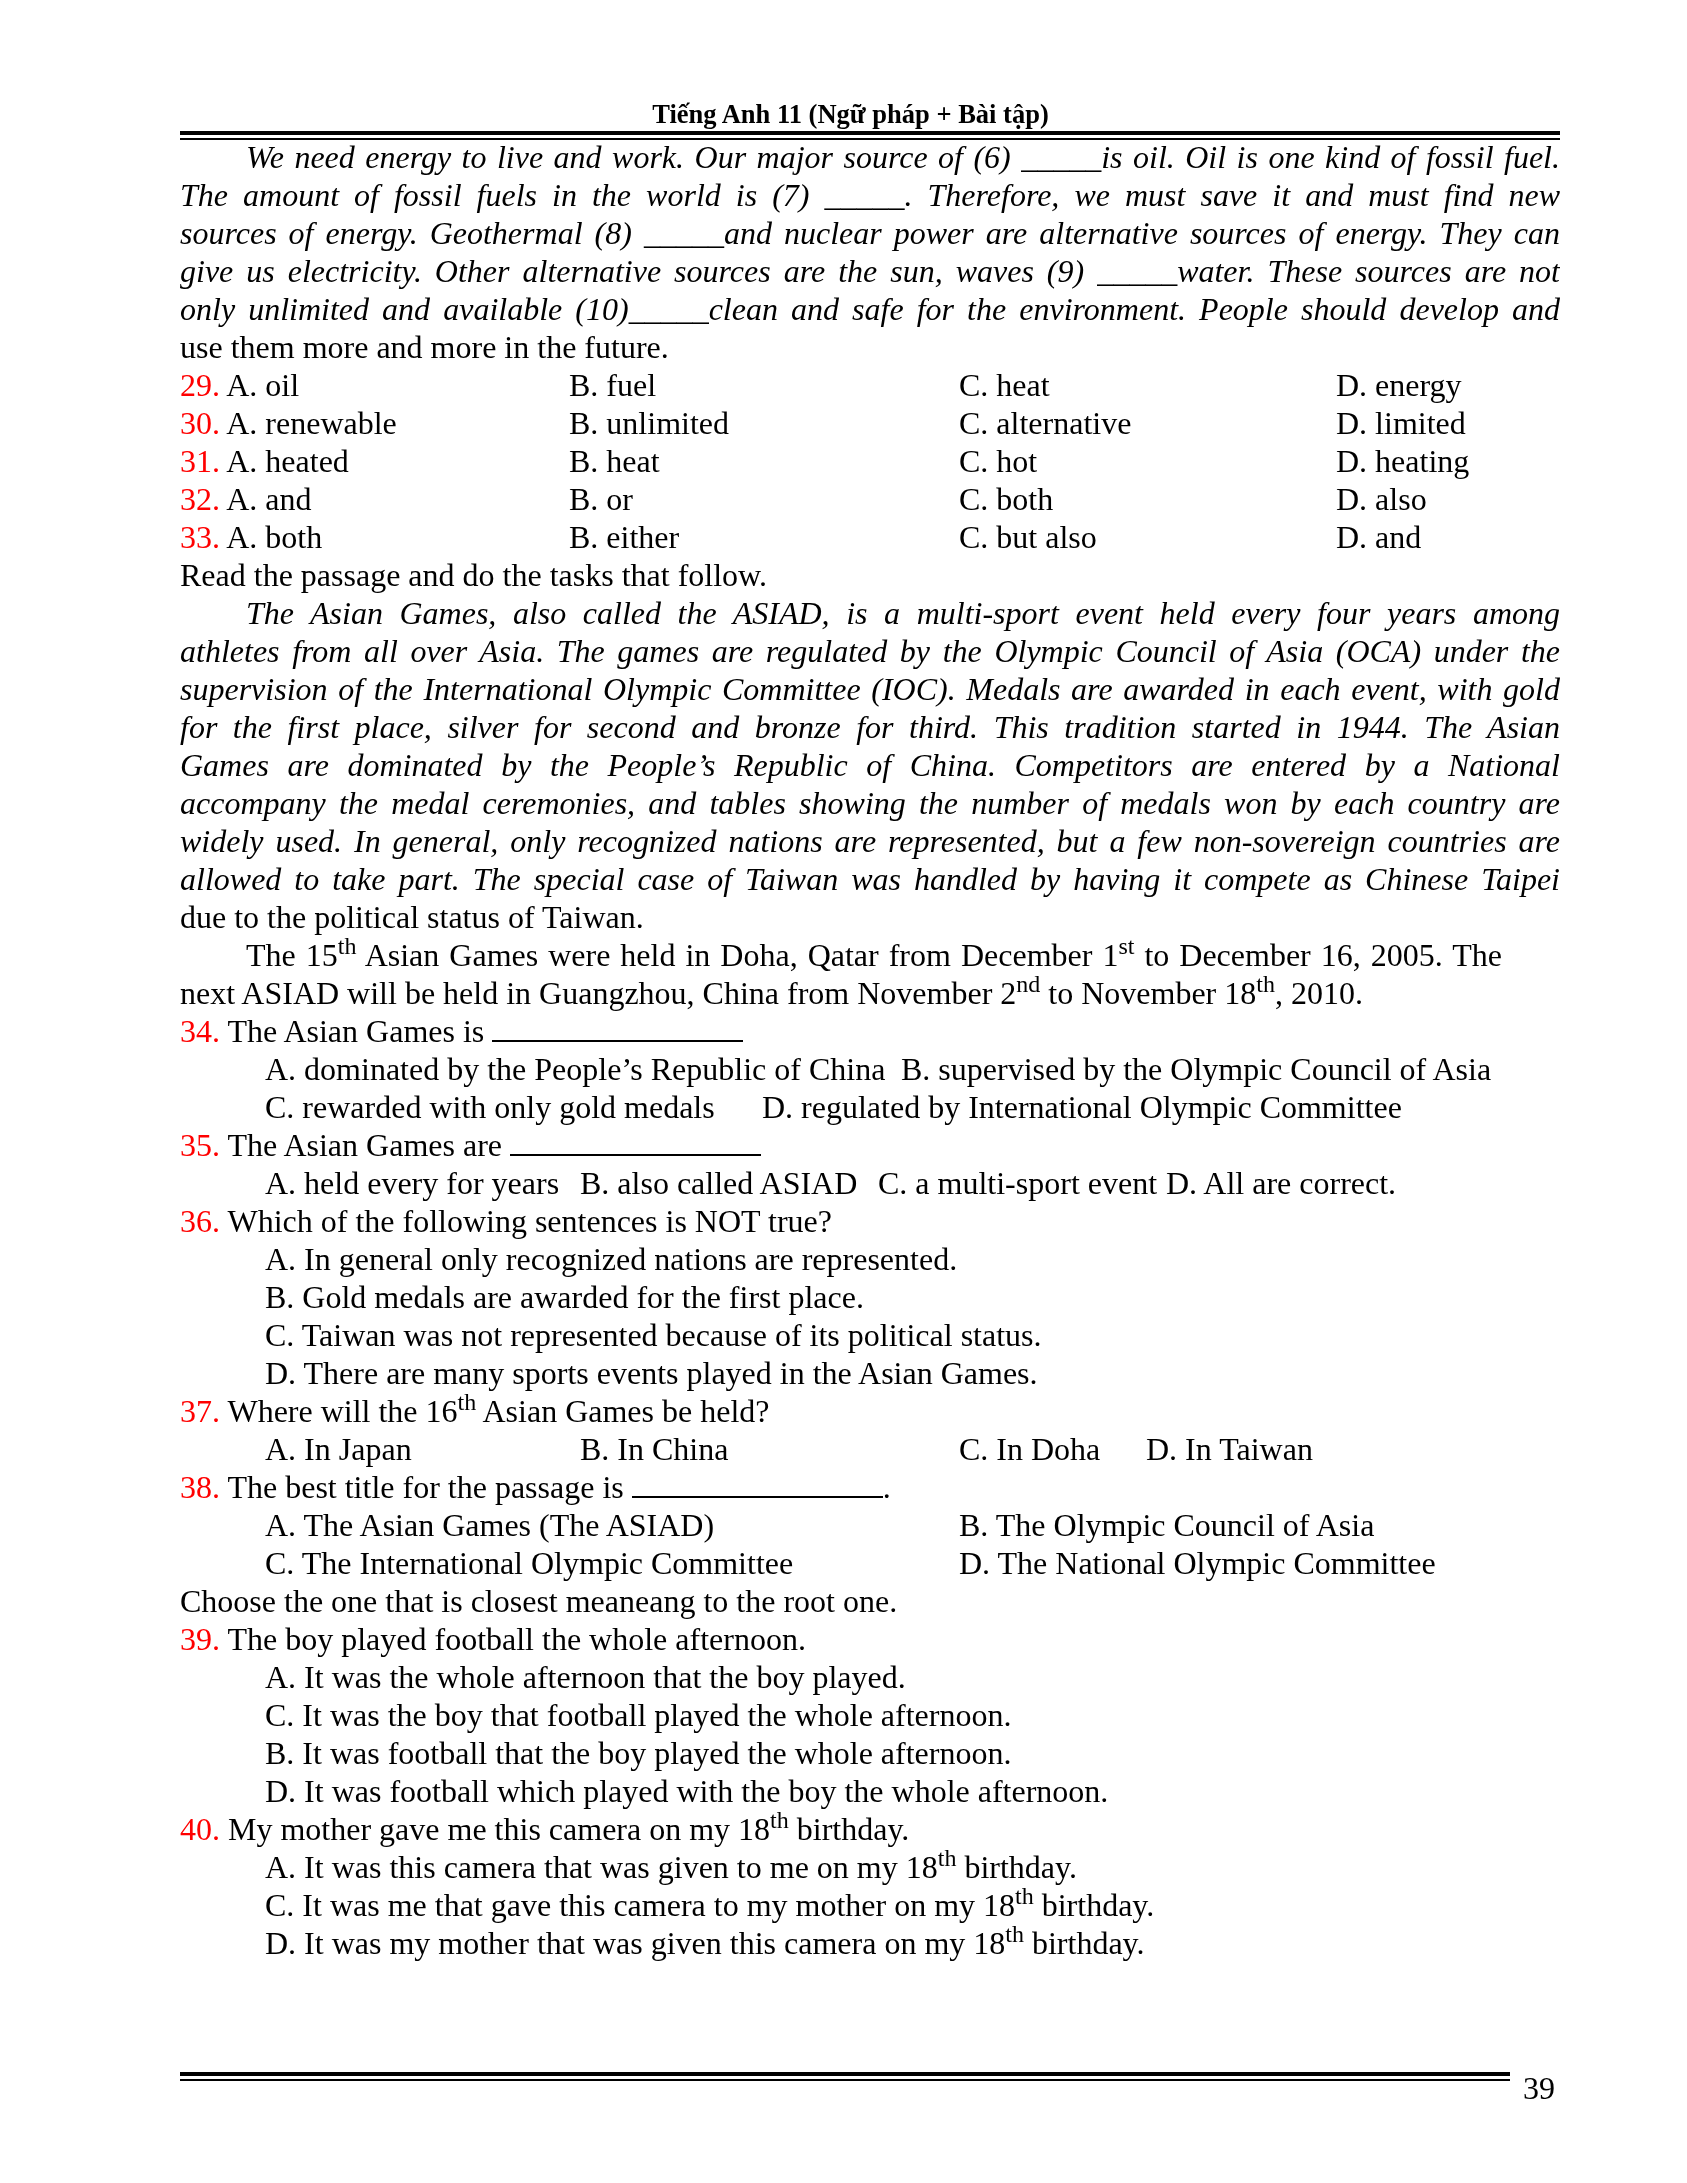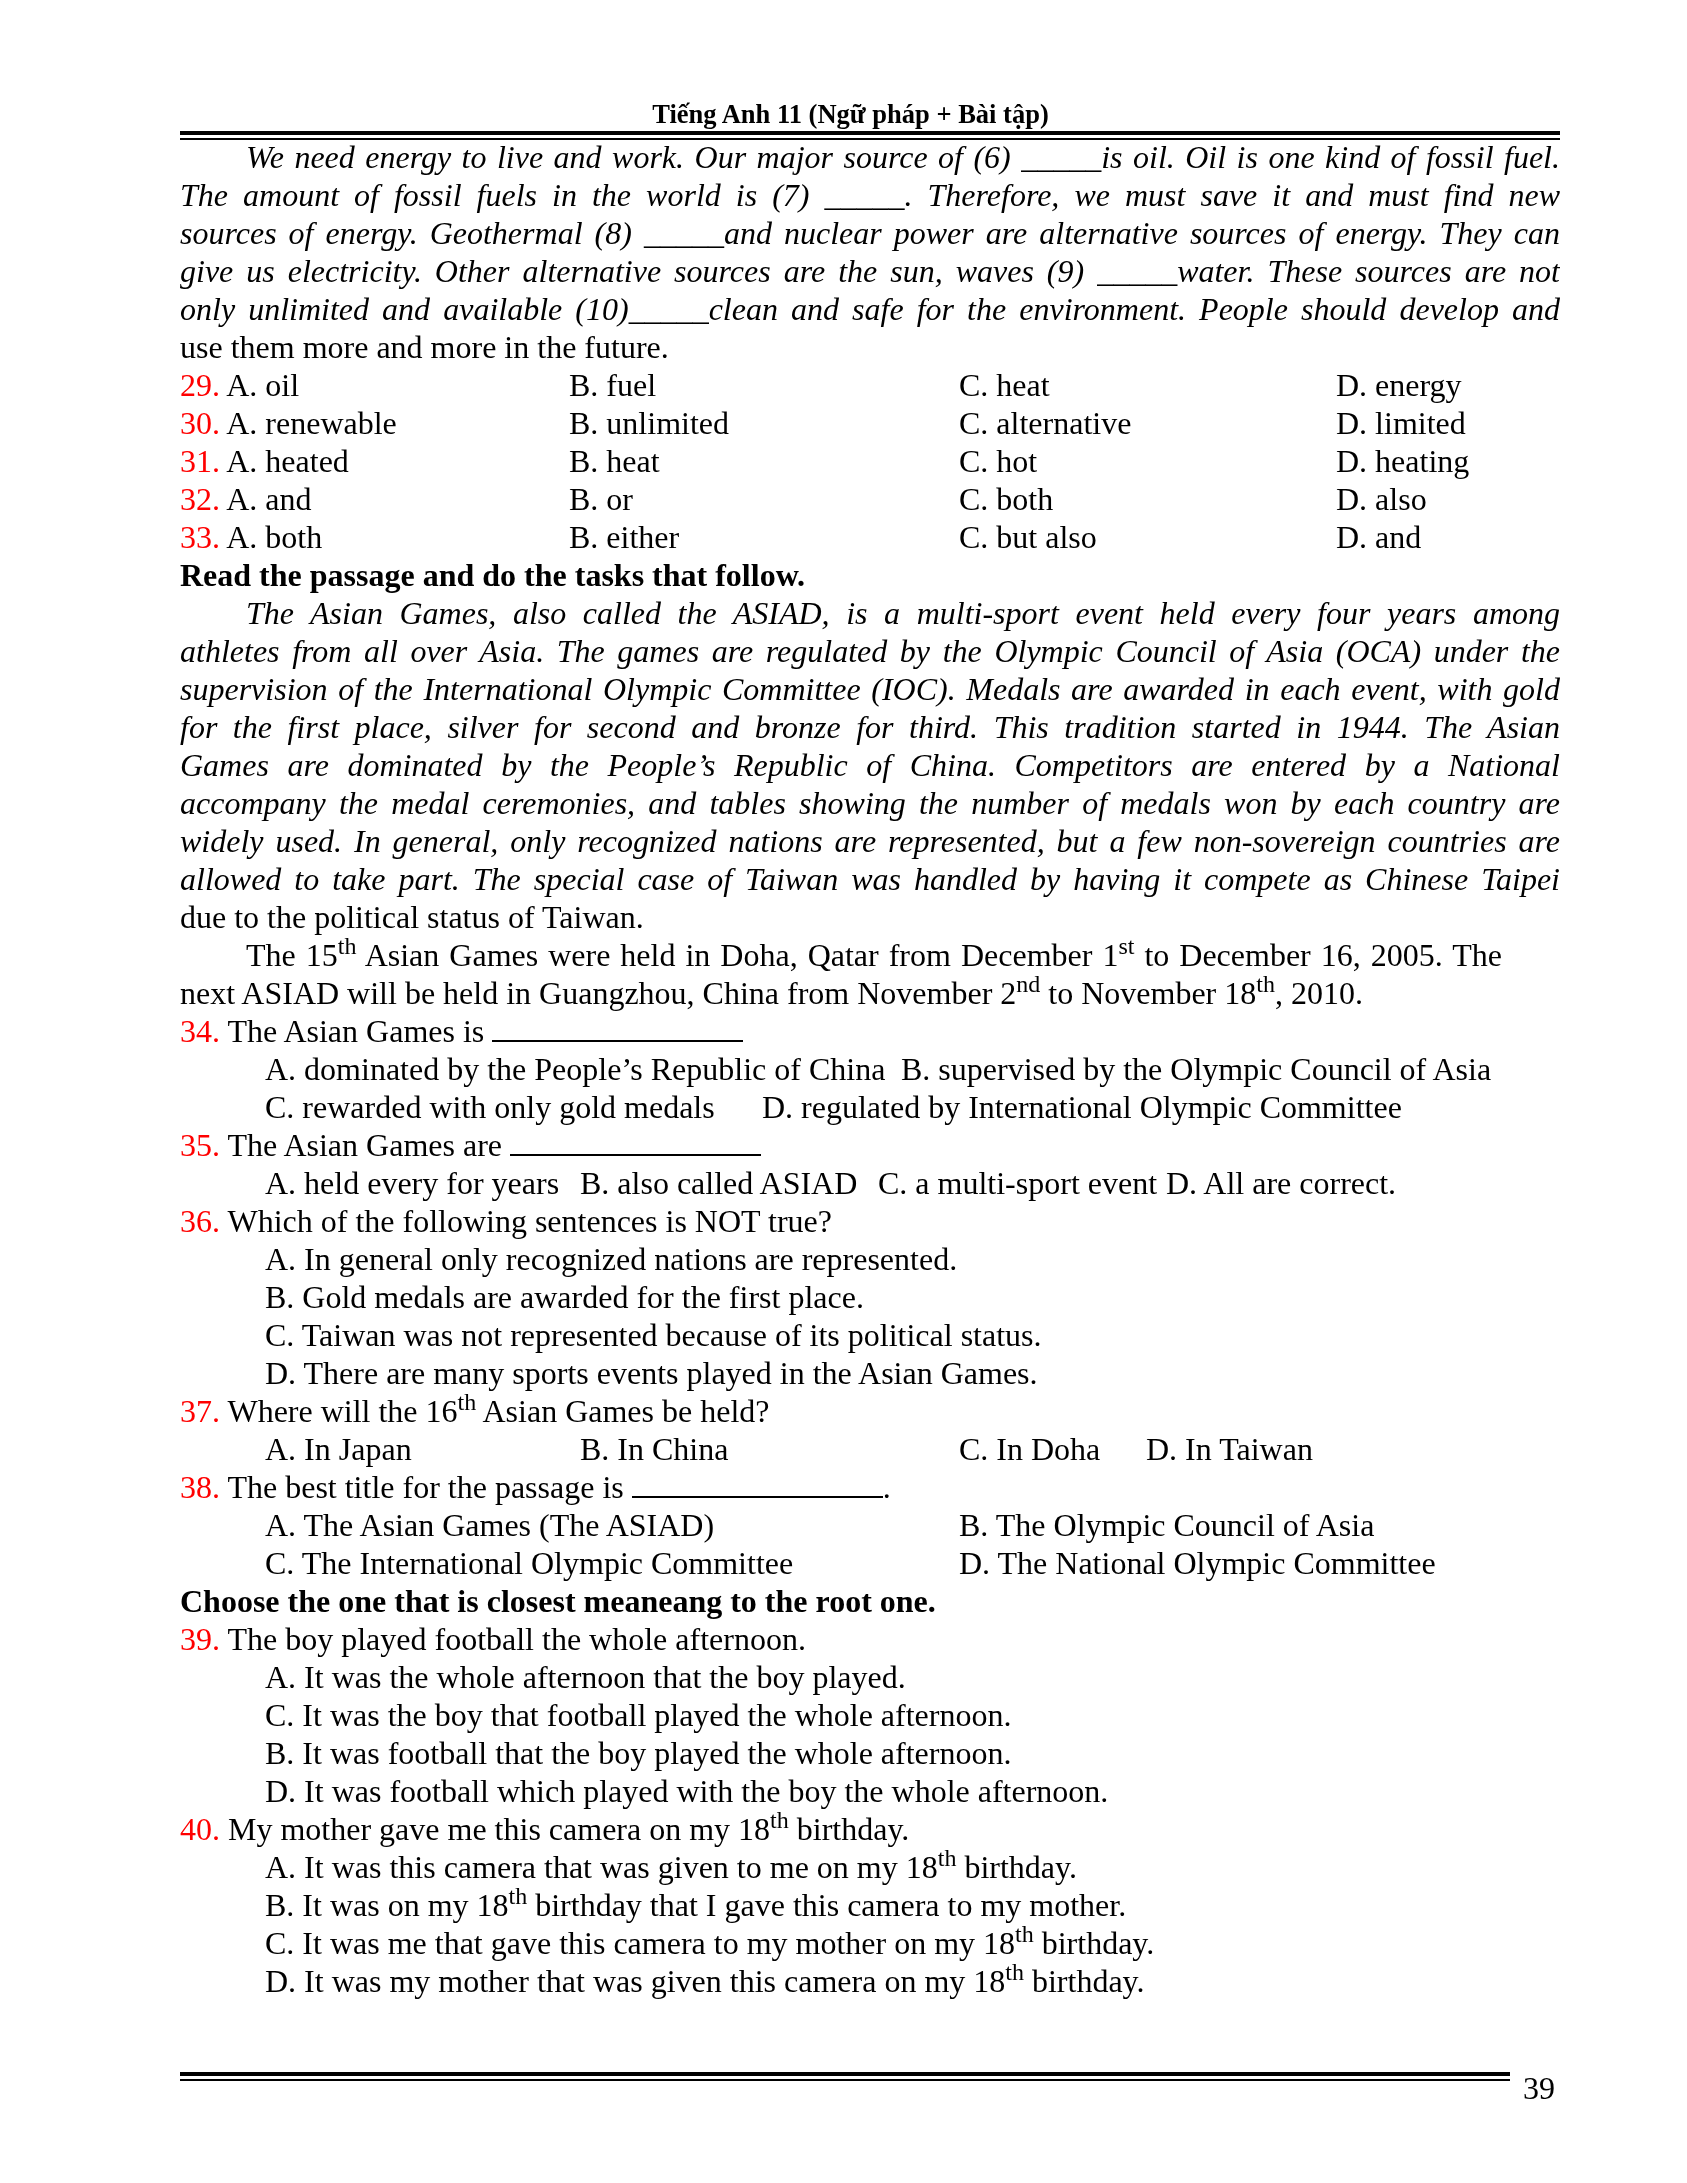--- a/index.html
+++ b/index.html
@@ -8,21 +8,21 @@
   .page { position: absolute; left: 7px; top: 0; width: 1687px; height: 2183px; }
   .header-title { position: absolute; top: 98px; left: 0; width: 1687px; text-align: center;
                   font-weight: bold; font-size: 26.5px; line-height: 32px; }
   .rule-thick { position: absolute; left: 173px; width: 1380px; background: #000; }
   .content { position: absolute; left: 173px; top: 138px; width: 1380px;
              font-size: 32px; line-height: 38px; }
   .line { height: 38px; white-space: nowrap; }
   .justify { text-align: justify; text-align-last: justify; white-space: normal; height: 38px; overflow: hidden; font-style: italic; }
   .indent { padding-left: 66px; }
   .qnum { color: #ff0000; }
-  .bold { font-weight: bold; }
+  .bold { font-weight: normal; }
   .opt-row { position: relative; height: 38px; white-space: nowrap; }
   .opt-row span.col { position: absolute; top: 0; }
   .sub { padding-left: 85px; white-space: nowrap; height: 38px; }
   sup { font-size: 24px; line-height: 0; vertical-align: super; }
   .blank { display: inline-block; border-bottom: 2px solid #000; height: 26.5px; vertical-align: baseline; }
   .footer-rule { position: absolute; left: 173px; width: 1330px; background: #000; }
   .page-number { position: absolute; top: 2069px; left: 1516px; font-size: 32px; line-height: 38px; }
 </style>
 </head>
 <body>
@@ -150,21 +150,20 @@
       <div class="line"><span class="qnum">39.</span> <span>The boy played football the whole afternoon.</span></div>
       <div class="sub">A. It was the whole afternoon that the boy played.</div>
       <div class="sub">C. It was the boy that football played the whole afternoon.</div>
       <div class="sub">B. It was football that the boy played the whole afternoon.</div>
       <div class="sub">D. It was football which played with the boy the whole afternoon.</div>
     </div>
 
     <div>
       <div class="line"><span class="qnum">40.</span> <span><span>My mother gave me this camera on my 18</span><sup>th</sup><span> birthday.</span></span></div>
       <div class="sub"><span>A. It was this camera that was given to me on my 18</span><sup>th</sup><span> birthday.</span></div>
-      <div class="sub"><span>B. It was on my 18</span><sup>th</sup><span> birthday that I gave this camera to my mother.</span></div>
       <div class="sub"><span>C. It was me that gave this camera to my mother on my 18</span><sup>th</sup><span> birthday.</span></div>
       <div class="sub"><span>D. It was my mother that was given this camera on my 18</span><sup>th</sup><span> birthday.</span></div>
     </div>
   </div>
 
   <div class="footer-rule" style="top:2072px;height:4px;"></div>
   <div class="footer-rule" style="top:2079px;height:2px;"></div>
   <div class="page-number">39</div>
 </div>
 

